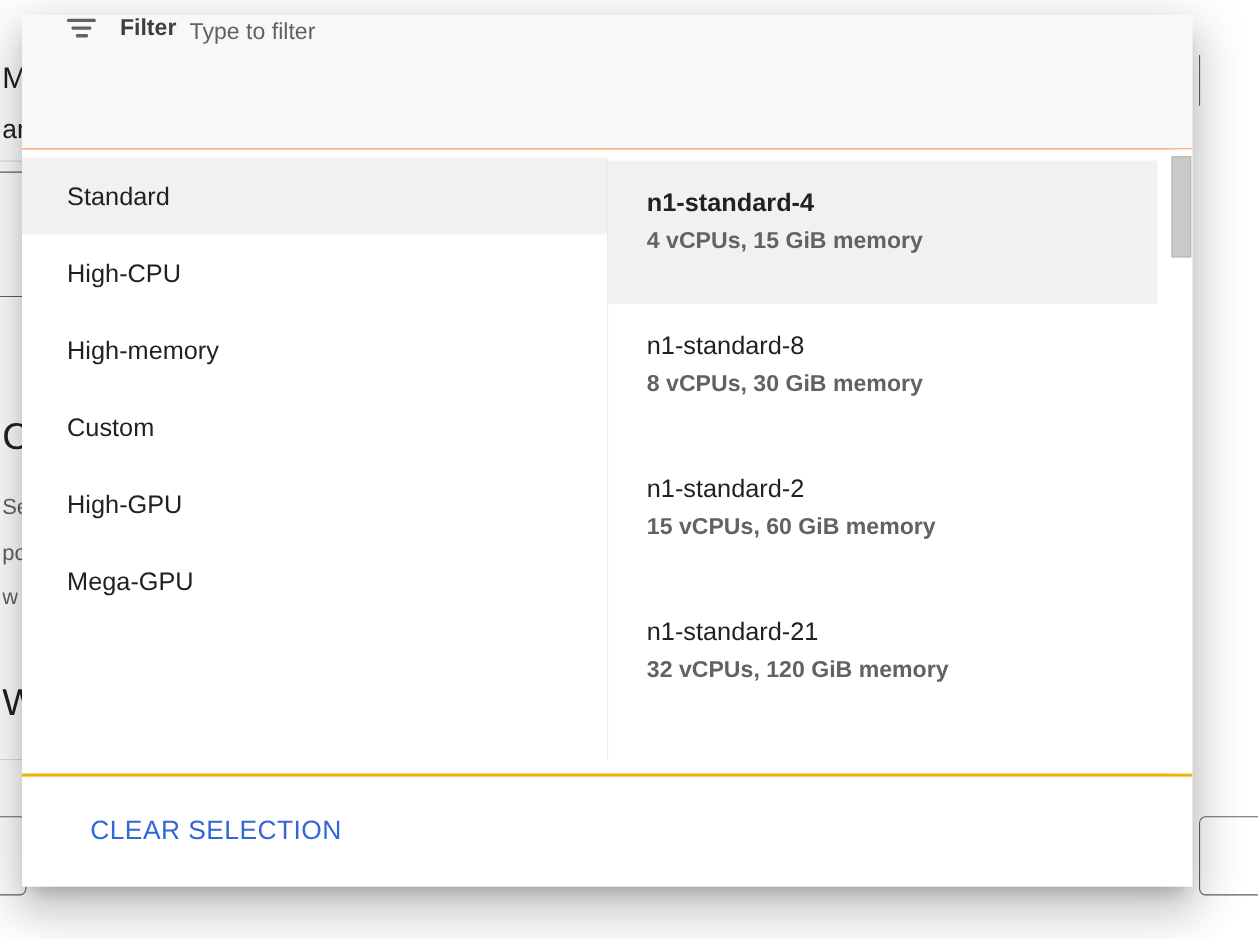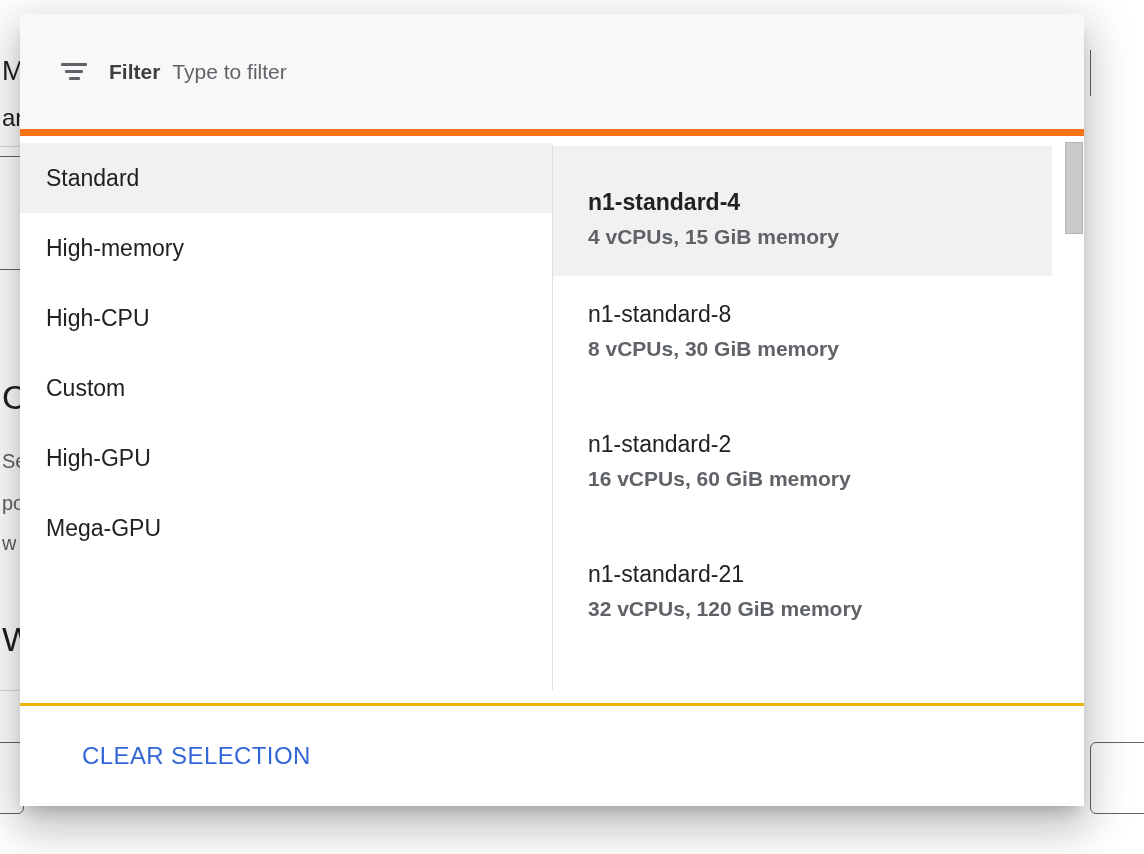--- a/index.html
+++ b/index.html
@@ -106,23 +106,23 @@
     display: flex;
     flex-direction: column;
     overflow: hidden;
   }
 
   
   .filter-bar {
     height: 122px;
     min-height: 122px;
     background: #f8f8f8;
-    border-bottom: 7px solid #f97316;
-    display: flex;
-    align-items: center;
+    border-bottom: 1px solid #f97316;
+    display: flex;
+    align-items: flex-start;
     padding: 0 0 0 39px;
     box-sizing: border-box;
   }
   .filter-icon {
     width: 30px;
     height: 22px;
     display: flex;
     flex-direction: column;
     justify-content: center;
     align-items: center;
@@ -189,21 +189,21 @@
     background: #ffffff;
     padding-top: 10px;
     position: relative;
     box-sizing: border-box;
   }
 
   .cat-item {
     height: 70px;
     display: flex;
     align-items: center;
-    padding-left: 26px;
+    padding-left: 41px;
     font-size: 23px;
     color: #202124;
     box-sizing: border-box;
     cursor: pointer;
     user-select: none;
   }
   .cat-item.selected { background: #f1f1f1; }
 
   .type-item {
     height: 130px;
@@ -212,21 +212,21 @@
     margin-right: 32px;
     cursor: pointer;
     user-select: none;
   }
   .type-item.selected { background: #f1f1f1; }
   .type-name {
     font-size: 23px;
     color: #202124;
     line-height: 30px;
   }
-  .type-item.selected .type-name { font-weight: bold; margin-top: 18px; }
+  .type-item.selected .type-name { font-weight: bold; }
   .type-desc {
     font-size: 21px;
     color: #5f6368;
     line-height: 30px;
     margin-top: 5px;
     font-weight: bold;
   }
 
   
   .type-scroll-track {
@@ -305,24 +305,24 @@
       <input class="filter-input" type="text" placeholder="Type to filter" style="">
     </div>
 
     <div class="panel-body">
 
       <div class="cat-col">
         <div class="cat-item selected">
             <span>Standard</span>
           </div>
         <div class="cat-item">
+            <span>High-CPU</span>
+          </div>
+        <div class="cat-item">
             <span>High-memory</span>
-          </div>
-        <div class="cat-item">
-            <span>High-CPU</span>
           </div>
         <div class="cat-item">
             <span>Custom</span>
           </div>
         <div class="cat-item">
             <span>High-GPU</span>
           </div>
         <div class="cat-item">
             <span>Mega-GPU</span>
           </div>
@@ -337,21 +337,21 @@
           <div class="type-desc">4 vCPUs, 15 GiB memory</div>
         </div>
 
         <div class="type-item">
           <div class="type-name">n1-standard-8</div>
           <div class="type-desc">8 vCPUs, 30 GiB memory</div>
         </div>
 
         <div class="type-item">
           <div class="type-name">n1-standard-2</div>
-          <div class="type-desc">16 vCPUs, 60 GiB memory</div>
+          <div class="type-desc">15 vCPUs, 60 GiB memory</div>
         </div>
 
         <div class="type-item">
           <div class="type-name">n1-standard-21</div>
           <div class="type-desc">32 vCPUs, 120 GiB memory</div>
         </div>
 
         <div class="type-scroll-track">
           <div class="type-scroll-thumb"></div>
         </div>

